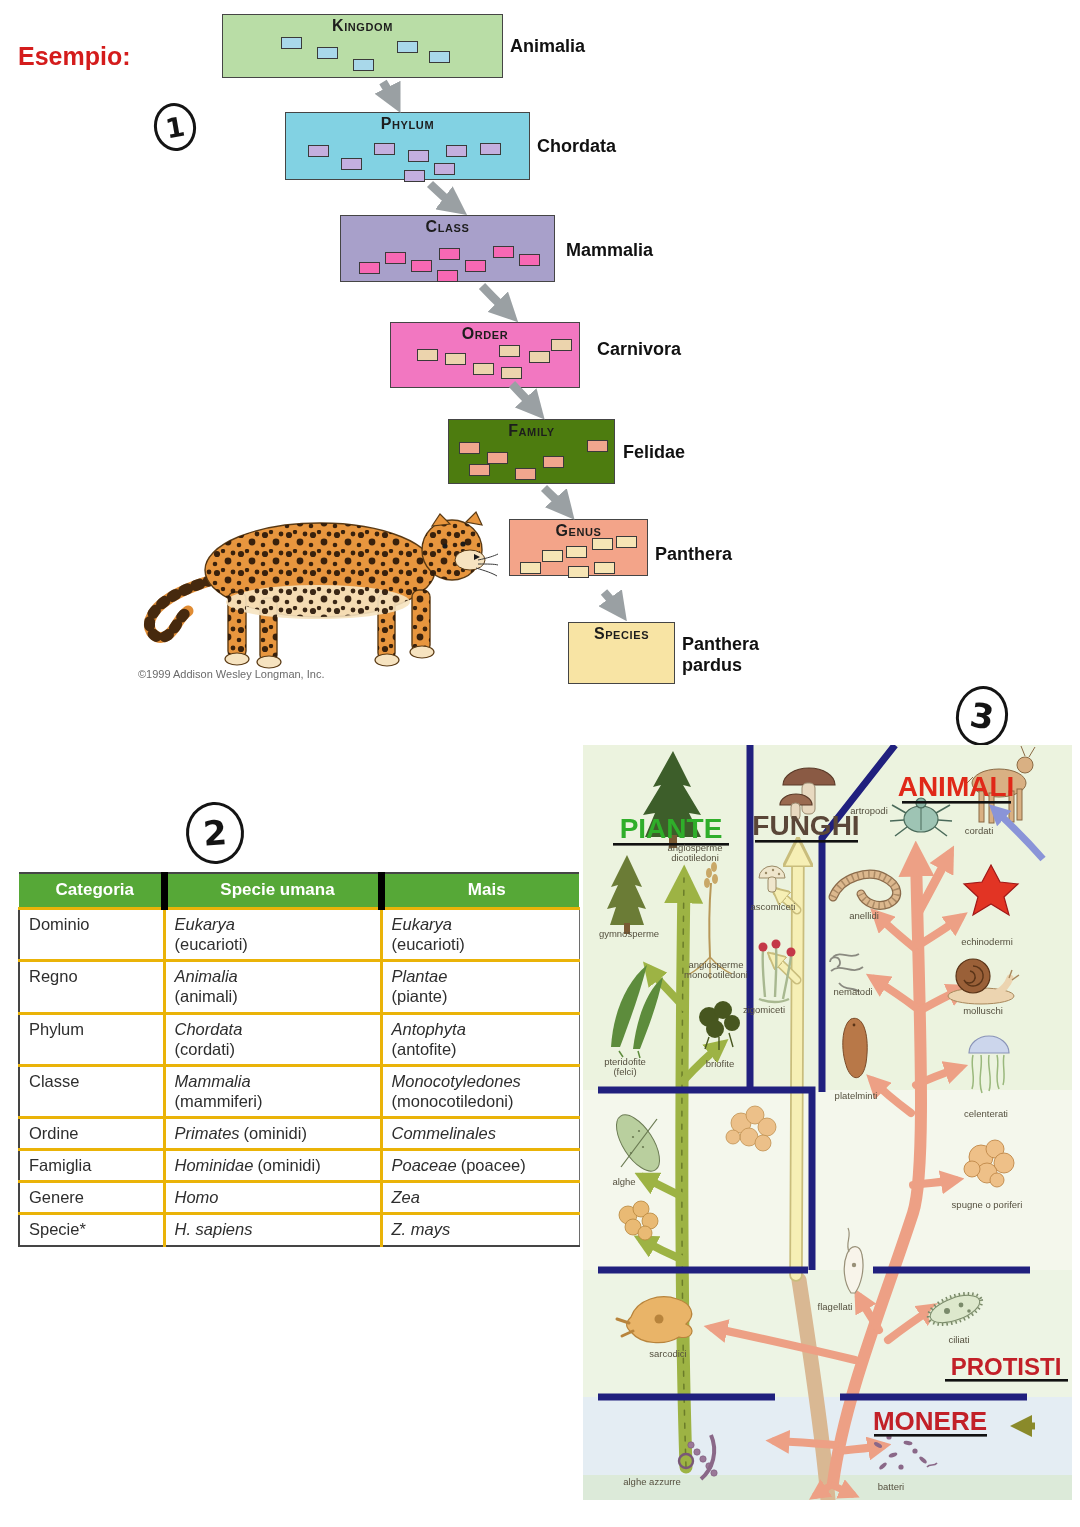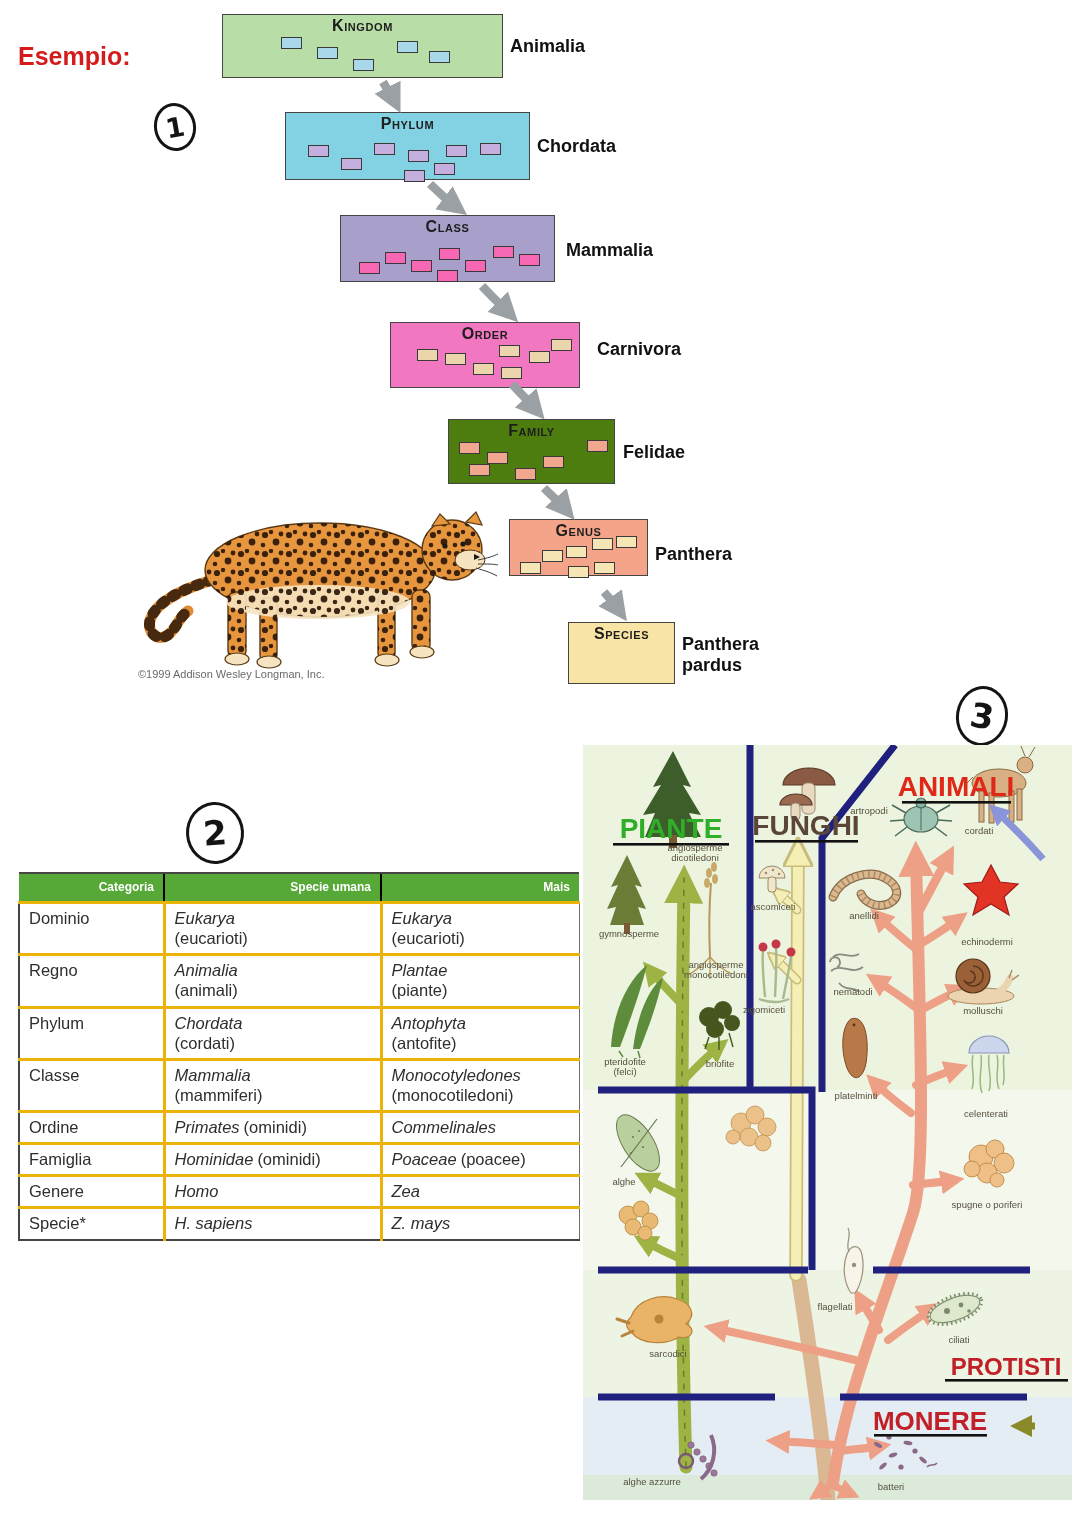--- a/index.html
+++ b/index.html
@@ -17,23 +17,23 @@
   
   .tax-box{position:absolute;border:1.6px solid #454545;box-sizing:border-box;}
   .tax-box .rank{display:block;text-align:center;font-weight:bold;font-size:16px;
                  font-variant:small-caps;letter-spacing:.6px;color:#1d1d1d;margin-top:2px;}
   .chip{position:absolute;width:21px;height:12px;border:1.2px solid #3a3a3a;box-sizing:border-box;}
   .taxon-label{position:absolute;font-weight:bold;font-size:18px;color:#111;line-height:1.15;}
   .credit{position:absolute;left:138px;top:668px;font-size:11px;color:#6a6a6a;}
   
   table.taxo{position:absolute;left:18px;top:872px;width:560px;border-collapse:collapse;
              table-layout:fixed;font-size:16.5px;color:#2e2e2e;}
-  table.taxo th{background:#56a837;color:#fff;text-align:right;font-size:12px;
+  table.taxo th{background:#56a837;color:#fff;text-align:center;font-size:17px;
                 padding:6px 9px 7px 19px;border-top:2px solid #454545;}
-  table.taxo th+th{border-left:2px solid #000000;}
+  table.taxo th+th{border-left:7px solid #000000;}
   table.taxo td{border:3px solid #eab308;padding:4px 9px 5px 9px;vertical-align:top;line-height:1.22;}
   table.taxo tr td:first-child{border-left:2px solid #454545;}
   table.taxo tr td:last-child{border-right:1px solid #6d6d6d;}
   table.taxo tr:last-child td{border-bottom:2px solid #454545;}
   .latin{font-style:italic;}
   tr.two-line .common{display:block;}
   tr.one-line .common{display:inline;margin-left:4px;}
   
   .arrows{position:absolute;left:0;top:0;pointer-events:none;}
   .leopard{position:absolute;left:140px;top:492px;}

